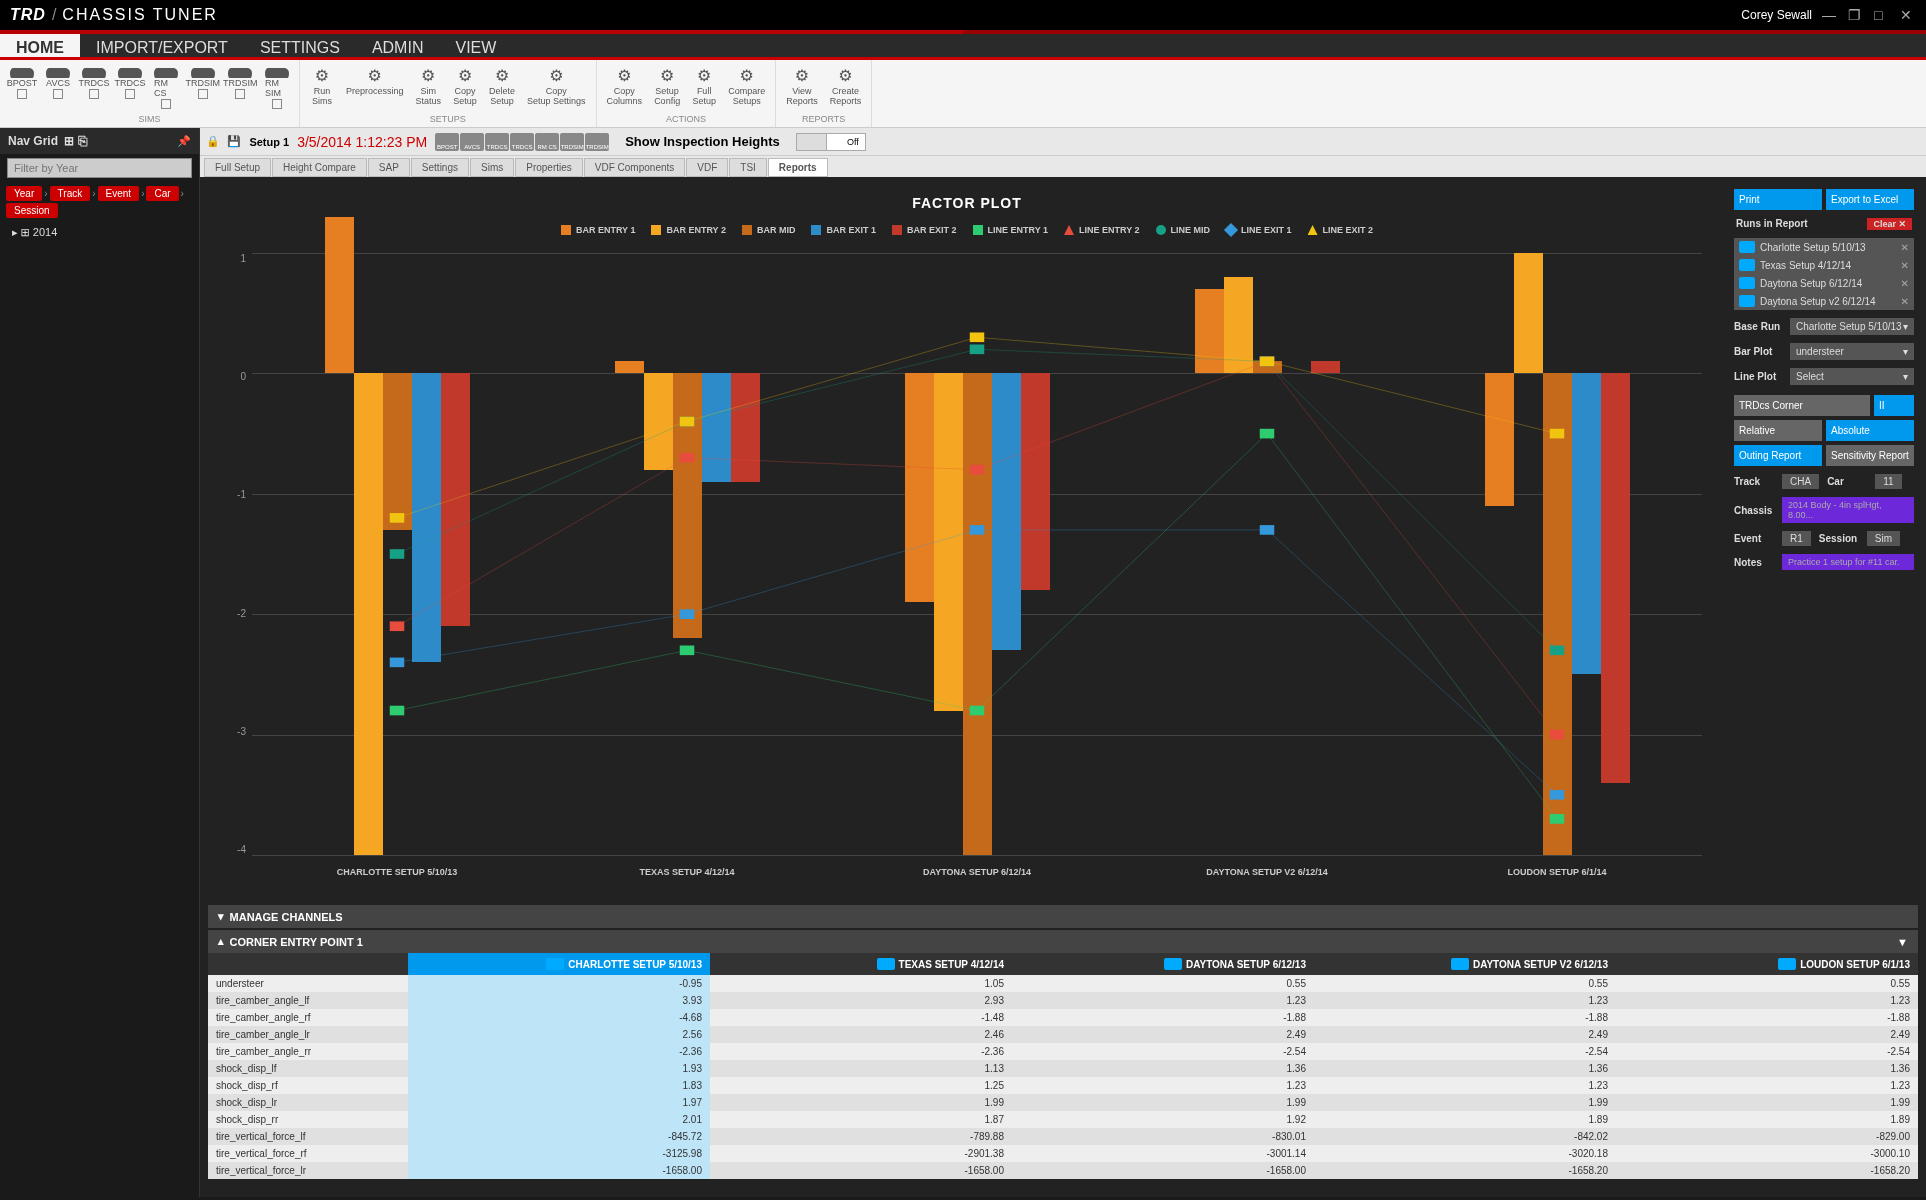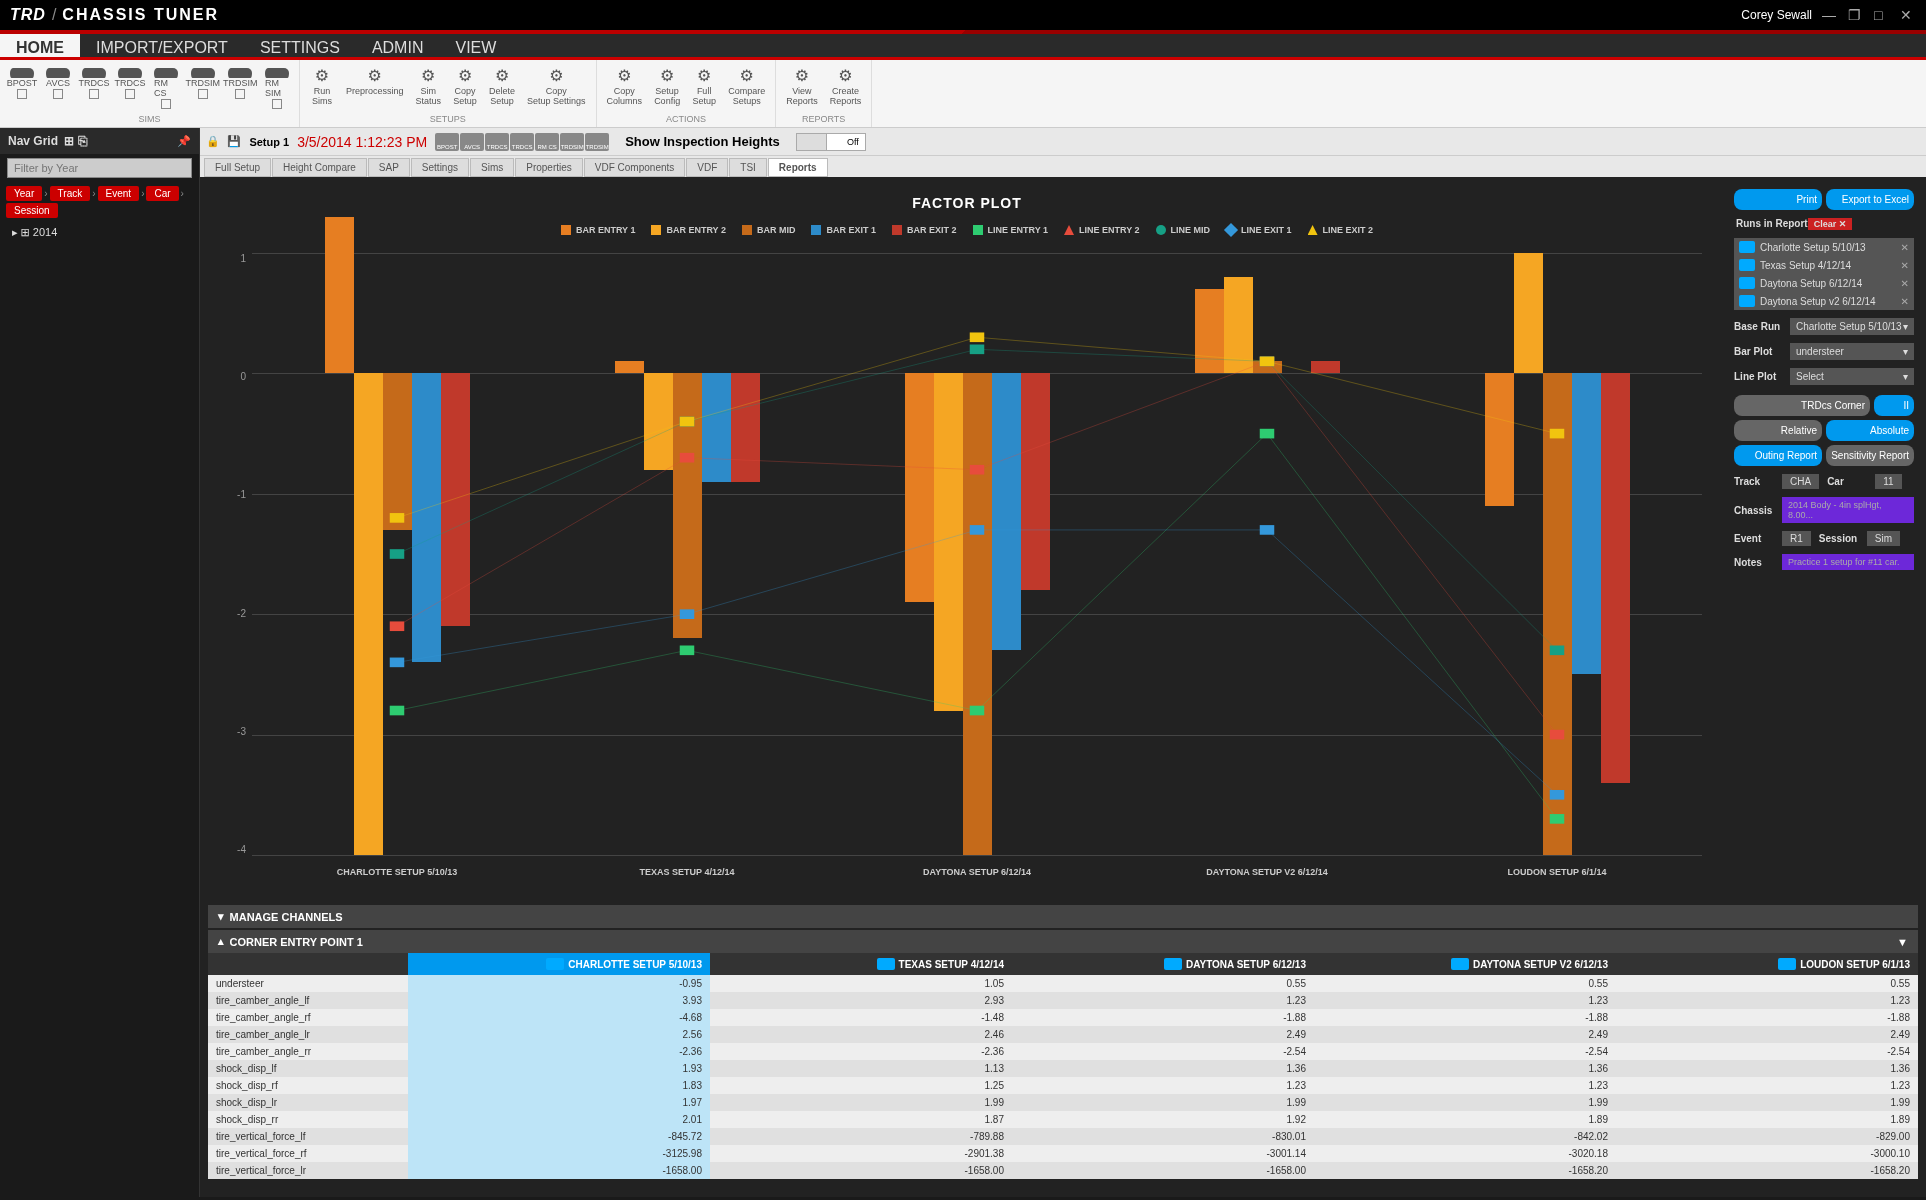--- a/index.html
+++ b/index.html
@@ -1,20 +1,20 @@
 <!DOCTYPE html>
 <html><head>
 <meta charset="utf-8">
 <style>
 *{box-sizing:border-box;margin:0;padding:0;font-family:"Segoe UI",Arial,sans-serif}
 body{background:#1a1a1a;overflow:hidden;height:1200px;width:1926px}
 .titlebar{background:#000;height:30px;display:flex;align-items:center;padding:0 10px;color:#fff}
 .logo{font-weight:bold;font-style:italic;letter-spacing:1px;font-size:16px}
 .logo-sep{margin:0 6px;color:#888}
-.app-title{font-size:16px;letter-spacing:2px;font-weight:700}
+.app-title{font-size:16px;letter-spacing:2px;font-weight:400}
 .title-right{margin-left:auto;display:flex;align-items:center;gap:10px;font-size:12px}
 .win-btn{width:16px;height:16px;display:inline-block;color:#aaa;font-size:14px;cursor:default}
 .red-stripe{height:4px;background:linear-gradient(135deg,#b00 0 50%,#900 50% 100%)}
 .menubar{background:#2a2a2a;height:26px;display:flex;border-bottom:3px solid #c00}
 .menu-item{padding:5px 16px;color:#ddd;font-size:16px;cursor:default}
 .menu-item.active{background:#f5f5f5;color:#333;font-weight:bold}
 .ribbon{background:#f5f5f5;height:68px;display:flex;border-bottom:1px solid #ccc}
 .ribbon-group{display:flex;flex-direction:column;border-right:1px solid #ddd;padding:2px 4px}
 .ribbon-btns{display:flex;flex:1}
 .ribbon-btn{display:flex;flex-direction:column;align-items:center;padding:2px 6px;font-size:9px;color:#555;min-width:36px;justify-content:flex-start}
@@ -54,24 +54,24 @@
 .plot{flex:1;position:relative;margin:10px 20px 30px 40px}
 .yaxis{position:absolute;left:-30px;top:0;bottom:0;display:flex;flex-direction:column;justify-content:space-between;color:#999;font-size:10px;text-align:right;width:24px}
 .grid{position:absolute;inset:0}
 .gline{position:absolute;left:0;right:0;border-top:1px solid #444}
 .xaxis{position:absolute;bottom:-22px;left:0;right:0;display:flex;color:#ccc;font-size:9px;font-weight:bold}
 .xlabel{flex:1;text-align:center}
 .bars-layer,.lines-layer{position:absolute;inset:0}
 .bar{width:16px;position:absolute}
 .controls{width:180px;display:flex;flex-direction:column;gap:4px;color:#ddd;font-size:10px}
 .ctrl-row{display:flex;gap:4px}
-.ctrl-btn{flex:1;padding:5px;text-align:right;background:#555;color:#fff;font-size:10px;cursor:default;border-radius:8px}
+.ctrl-btn{flex:1;padding:5px;text-align:left;background:#555;color:#fff;font-size:10px;cursor:default;border-radius:0}
 .ctrl-btn.blue{background:#09e}
 .ctrl-btn.grey{background:#666}
-.runs-hdr{display:flex;justify-content:flex-start;padding:4px 2px;font-weight:bold}
+.runs-hdr{display:flex;justify-content:space-between;padding:4px 2px;font-weight:bold}
 .clear-btn{background:#c22;padding:1px 6px;font-size:9px}
 .run-item{display:flex;align-items:center;background:#555;padding:3px 5px;gap:5px;font-size:10px}
 .run-item .rico{width:16px;height:12px;background:#0af;border-radius:2px}
 .run-item .x{margin-left:auto;color:#aaa}
 .ctrl-label-row{display:flex;align-items:center;gap:6px;margin-top:4px}
 .ctrl-lbl{width:50px;font-size:10px;font-weight:bold}
 .ctrl-sel{flex:1;background:#555;padding:3px 6px;font-size:10px;display:flex;justify-content:space-between}
 .meta-row{display:flex;align-items:center;gap:8px;margin-top:4px}
 .meta-lbl{font-weight:bold;font-size:10px;min-width:40px}
 .meta-val{background:#555;padding:2px 8px;font-size:10px}

